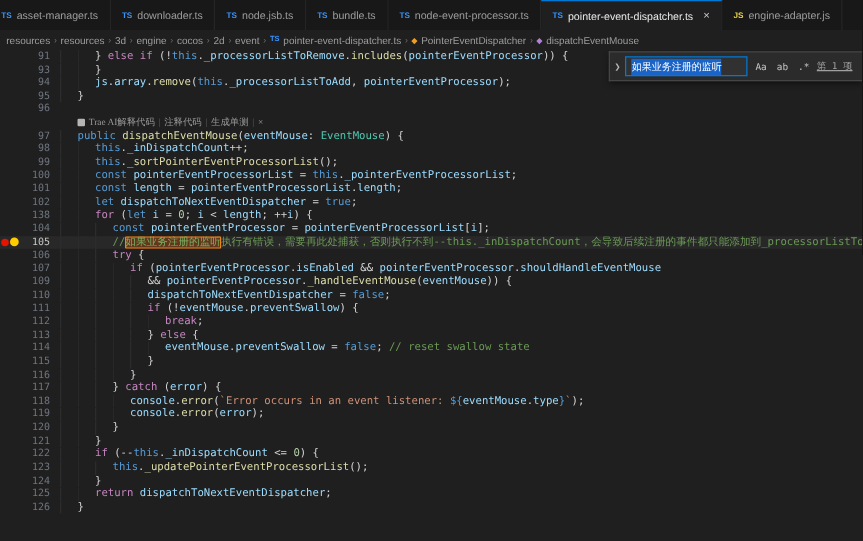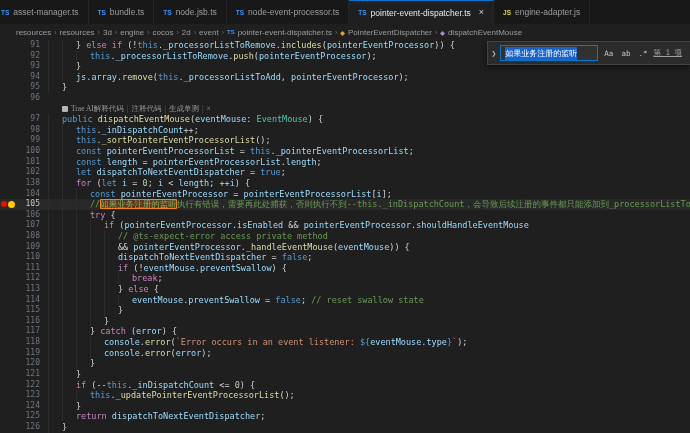--- a/index.html
+++ b/index.html
@@ -10,21 +10,21 @@
   .tabbar{height:24px;background:#181818;display:flex;align-items:stretch;overflow:hidden;}
   .tab{display:flex;align-items:center;gap:4px;padding:0 9px;font-size:8.5px;color:#9d9d9d;
        background:#181818;border-right:1px solid #252525;white-space:nowrap;cursor:default;}
   .tab:first-child{margin-left:-8px;}
   .tab.active{background:#1f1f1f;color:#e9e9e9;border-top:1px solid #0078d4;}
   .ticon{font-size:6.5px;font-weight:700;}
   .ticon.ts{color:#3794ff;} .ticon.js{color:#e8d44d;}
   .tclose{margin-left:4px;color:#cfcfcf;font-size:9px;line-height:9px;}
 
   
-  .breadcrumb{height:16px;display:flex;align-items:center;padding:0 16px;font-size:8px;
+  .breadcrumb{height:16px;display:flex;align-items:center;padding:0 5px;font-size:8px;
               color:#9d9d9d;gap:3px;background:#1f1f1f;white-space:nowrap;overflow:hidden;}
   .bc-sep{color:#6e6e6e;font-size:7px;}
   .bc-icon{font-size:6px;font-weight:700;}
   .bc-icon.ts{color:#3794ff;} .bc-icon.class{color:#ee9d28;} .bc-icon.method{color:#b180d7;}
 
   
   .editor{position:relative;height:393px;overflow:hidden;font-family:"DejaVu Sans Mono",monospace;}
   .row{display:flex;height:10.62px;line-height:10.62px;font-size:8.5px;}
   .row.hl{background:rgba(255,255,255,0.045);}
   .glyph{width:14px;flex:0 0 14px;display:flex;align-items:center;gap:1px;padding-left:1px;}
@@ -60,25 +60,29 @@
 
 <div class="window">
 
   <div class="tabbar">
       <div class="tab">
         <span class="ticon ts">TS</span>
         <span class="tlabel">asset-manager.ts</span>
       </div>
       <div class="tab">
         <span class="ticon ts">TS</span>
+        <span class="tlabel">downloader.ts</span>
+      </div>
+      <div class="tab">
+        <span class="ticon ts">TS</span>
+        <span class="tlabel">node.jsb.ts</span>
+      </div>
+      <div class="tab">
+        <span class="ticon ts">TS</span>
         <span class="tlabel">bundle.ts</span>
-      </div>
-      <div class="tab">
-        <span class="ticon ts">TS</span>
-        <span class="tlabel">node.jsb.ts</span>
       </div>
       <div class="tab">
         <span class="ticon ts">TS</span>
         <span class="tlabel">node-event-processor.ts</span>
       </div>
       <div class="tab active">
         <span class="ticon ts">TS</span>
         <span class="tlabel">pointer-event-dispatcher.ts</span>
         <span class="tclose">×</span>
       </div>
@@ -127,25 +131,20 @@
     </div>
 
     <div id="code-area">
         <div class="row">
           <div class="glyph"></div>
           <div class="num">91</div>
           <div class="content"><span class="ig"></span><span class="ig"></span><span class="tok-f">} </span><span class="tok-c">else</span><span class="tok-f"> </span><span class="tok-c">if</span><span class="tok-f"> (!</span><span class="tok-k">this</span><span class="tok-f">.</span><span class="tok-v">_processorListToRemove</span><span class="tok-f">.</span><span class="tok-m">includes</span><span class="tok-f">(</span><span class="tok-v">pointerEventProcessor</span><span class="tok-f">)) {</span></div>
         </div>
         <div class="row">
           <div class="glyph"></div>
-          <div class="num">92</div>
-          <div class="content"><span class="ig"></span><span class="ig"></span><span class="ig"></span><span class="tok-k">this</span><span class="tok-f">.</span><span class="tok-v">_processorListToRemove</span><span class="tok-f">.</span><span class="tok-m">push</span><span class="tok-f">(</span><span class="tok-v">pointerEventProcessor</span><span class="tok-f">);</span></div>
-        </div>
-        <div class="row">
-          <div class="glyph"></div>
           <div class="num">93</div>
           <div class="content"><span class="ig"></span><span class="ig"></span><span class="tok-f">}</span></div>
         </div>
         <div class="row">
           <div class="glyph"></div>
           <div class="num">94</div>
           <div class="content"><span class="ig"></span><span class="ig"></span><span class="tok-v">js</span><span class="tok-f">.</span><span class="tok-v">array</span><span class="tok-f">.</span><span class="tok-m">remove</span><span class="tok-f">(</span><span class="tok-k">this</span><span class="tok-f">.</span><span class="tok-v">_processorListToAdd</span><span class="tok-f">, </span><span class="tok-v">pointerEventProcessor</span><span class="tok-f">);</span></div>
         </div>
         <div class="row">
           <div class="glyph"></div>
@@ -215,25 +214,20 @@
           <div class="num">106</div>
           <div class="content"><span class="ig"></span><span class="ig"></span><span class="ig"></span><span class="tok-c">try</span><span class="tok-f"> {</span></div>
         </div>
         <div class="row">
           <div class="glyph"></div>
           <div class="num">107</div>
           <div class="content"><span class="ig"></span><span class="ig"></span><span class="ig"></span><span class="ig"></span><span class="tok-c">if</span><span class="tok-f"> (</span><span class="tok-v">pointerEventProcessor</span><span class="tok-f">.</span><span class="tok-v">isEnabled</span><span class="tok-f"> &amp;&amp; </span><span class="tok-v">pointerEventProcessor</span><span class="tok-f">.</span><span class="tok-v">shouldHandleEventMouse</span></div>
         </div>
         <div class="row">
           <div class="glyph"></div>
-          <div class="num">108</div>
-          <div class="content"><span class="ig"></span><span class="ig"></span><span class="ig"></span><span class="ig"></span><span class="ig"></span><span class="tok-o">// @ts-expect-error access private method</span></div>
-        </div>
-        <div class="row">
-          <div class="glyph"></div>
           <div class="num">109</div>
           <div class="content"><span class="ig"></span><span class="ig"></span><span class="ig"></span><span class="ig"></span><span class="ig"></span><span class="tok-f">&amp;&amp; </span><span class="tok-v">pointerEventProcessor</span><span class="tok-f">.</span><span class="tok-m">_handleEventMouse</span><span class="tok-f">(</span><span class="tok-v">eventMouse</span><span class="tok-f">)) {</span></div>
         </div>
         <div class="row">
           <div class="glyph"></div>
           <div class="num">110</div>
           <div class="content"><span class="ig"></span><span class="ig"></span><span class="ig"></span><span class="ig"></span><span class="ig"></span><span class="tok-v">dispatchToNextEventDispatcher</span><span class="tok-f"> = </span><span class="tok-k">false</span><span class="tok-f">;</span></div>
         </div>
         <div class="row">
           <div class="glyph"></div>

